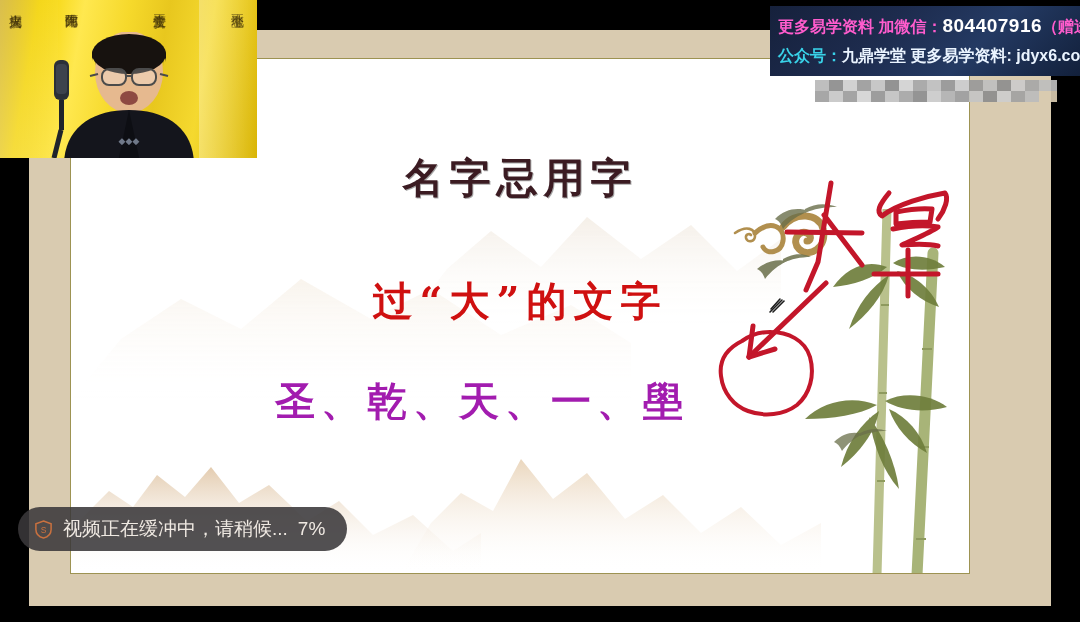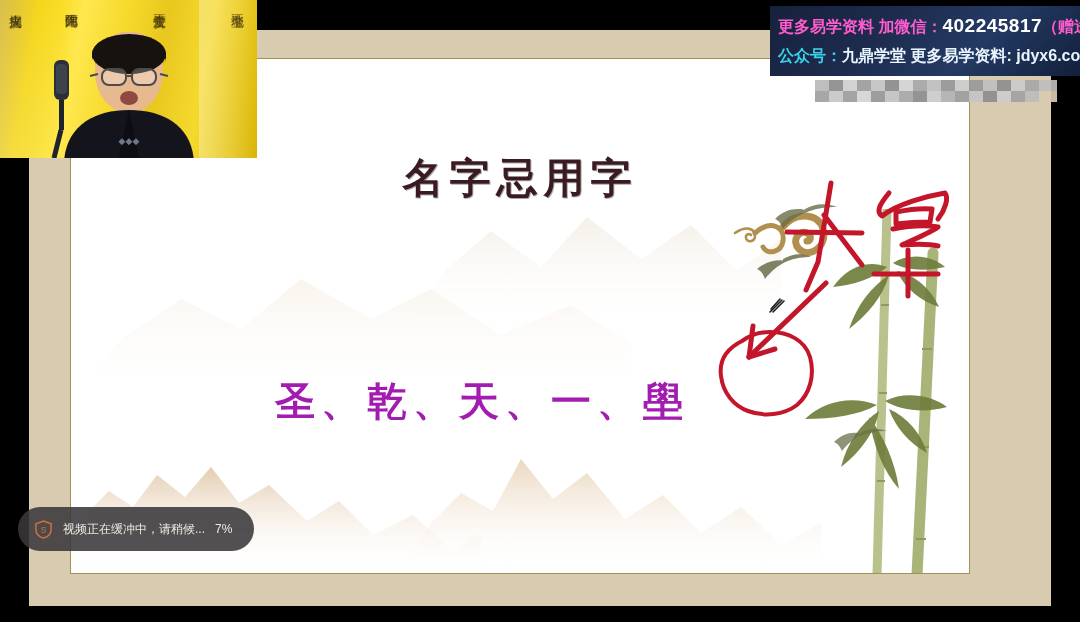--- a/index.html
+++ b/index.html
@@ -60,21 +60,21 @@
   .pink{color:#ff5ccd;} .cyan{color:#39d2e8;} .cwhite{color:#eaf4ff;}
   .num{color:#ffffff;font-size:19px;letter-spacing:.5px;}
 
   
   #mosaic{position:absolute;left:815px;top:80px;width:242px;height:22px;opacity:.92;}
 
   
   #buffer-toast{position:absolute;left:18px;top:507px;height:44px;
      background:rgba(58,56,58,.88);border-radius:22px;display:flex;align-items:center;
      padding:0 22px 0 16px;gap:10px;}
-  #buffer-toast .txt{color:#efe9e2;font-size:12px;white-space:nowrap;}
+  #buffer-toast .txt{color:#efe9e2;font-size:19px;white-space:nowrap;}
   .shield{width:19px;height:19px;flex:0 0 19px;}
 
   .nosel{user-select:none;}
 </style>
 </head>
 <body>
 
 <div id="stage">
 
   <div id="slide">
@@ -172,20 +172,21 @@
         </g>
       </svg>
       <svg style="position:absolute;left:760px;top:365px;" width="60" height="34" viewBox="0 0 60 34">
         <g fill="#6a6f4a" opacity=".75">
           <path d="M3 18 C12 9 22 7 32 10 C24 14 16 20 11 27 C9 22 6 19 3 18 Z"></path>
           <path d="M29 9 C38 4 48 4 56 7 C46 7 36 9 29 12 Z"></path>
         </g>
       </svg>
 
       <div class="slide-title nosel">名字忌用字</div>
+      <div class="line-red-1 nosel">过“大”的文字</div>
       <div class="line-red-2 nosel">圣、乾、天、一、壆</div>
     </div>
   </div>
 
   <svg id="ink" viewBox="0 0 1080 622">
     <g fill="none" stroke="#c3162a" stroke-width="5" stroke-linecap="round" stroke-linejoin="round">
 
       <g>
         <path d="M831 183 L818 262 L806 290"></path>
         <path d="M824 215 L862 265"></path>
@@ -252,21 +253,21 @@
     <svg id="webcam-mic" viewBox="0 0 24 100">
       <rect x="4" y="2" width="15" height="40" rx="6" fill="#2b3038"></rect>
       <rect x="6" y="6" width="11" height="30" rx="4" fill="#3d434d"></rect>
       <rect x="9" y="42" width="5" height="30" fill="#1f242b"></rect>
       <path d="M11 72 L4 100" stroke="#1f242b" stroke-width="5" fill="none"></path>
     </svg>
   </div>
 
   <div id="promo-banner">
     <div class="row" id="promo-row1">
-      <span class="pink">更多易学资料 加微信：</span><span class="num">402245817</span><span class="pink">（赠送资料</span>
+      <span class="pink">更多易学资料 加微信：</span><span class="num">804407916</span><span class="pink">（赠送资料</span>
     </div>
     <div class="row" id="promo-row2">
       <span class="cyan">公众号：</span><span class="cwhite">九鼎学堂 更多易学资料:</span> <span class="cwhite">jdyx6.com</span>
     </div>
   </div>
 
   <svg id="mosaic" viewBox="0 0 242 22">
     <g>
       <rect x="0" y="0" width="14" height="11" fill="#b9b9b9"></rect>
         <rect x="14" y="0" width="14" height="11" fill="#8d8d8d"></rect>

